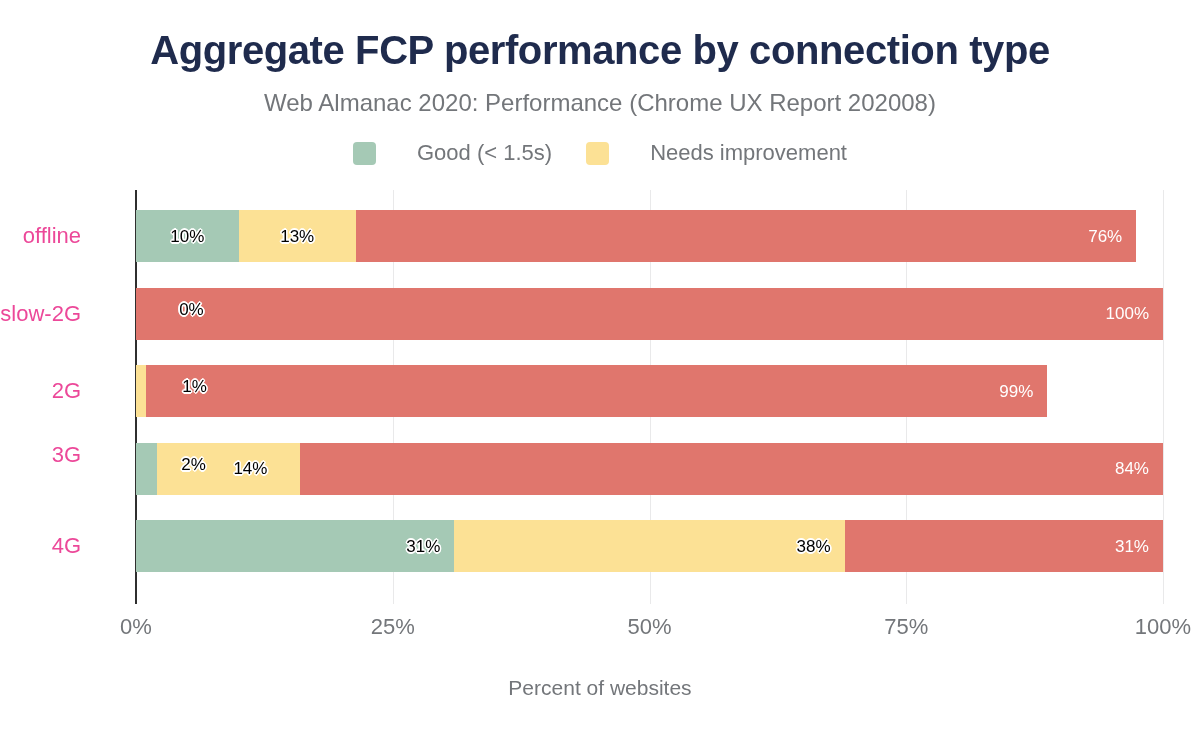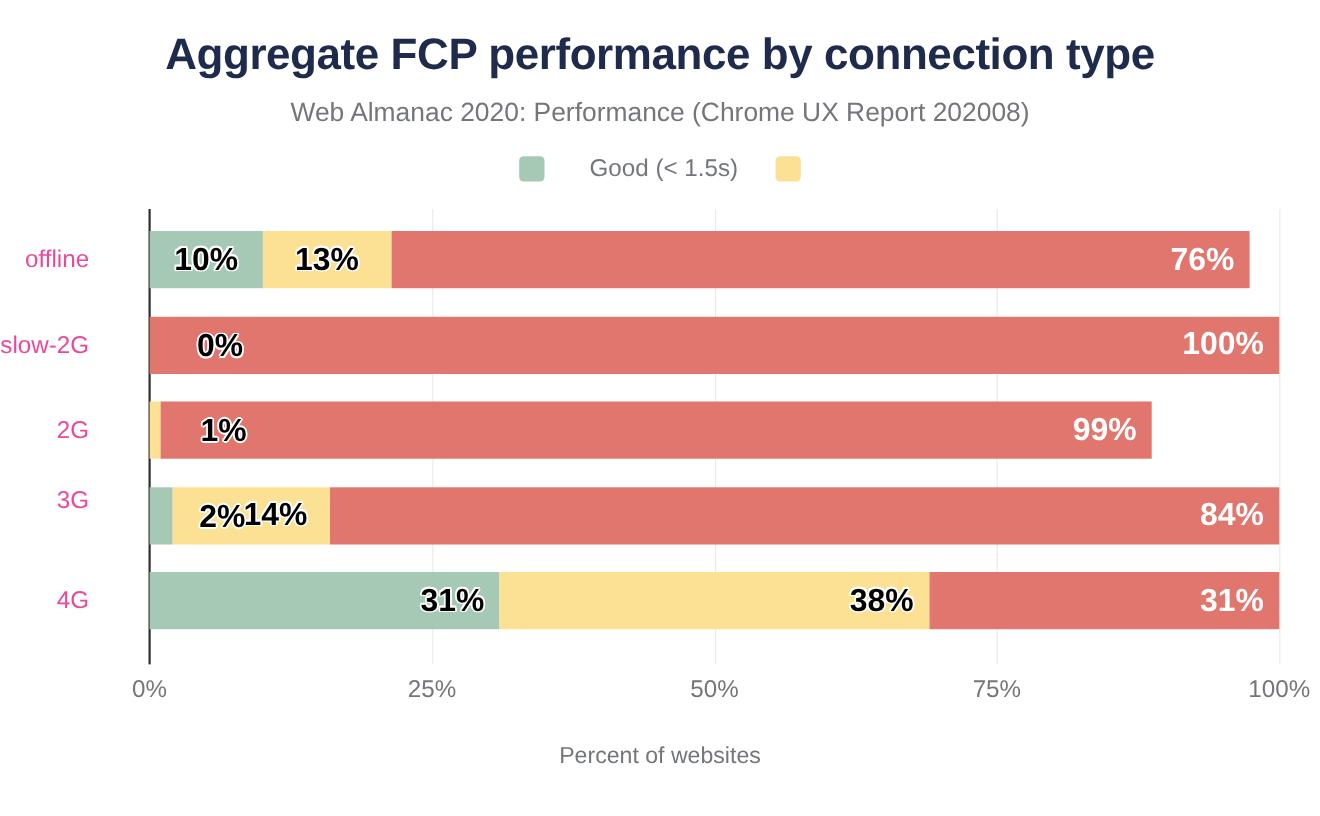--- a/index.html
+++ b/index.html
@@ -102,22 +102,22 @@
   }
   .seg {
     position: relative;
     height: 52px;
     display: flex;
     align-items: center;
     overflow: visible;
   }
   .seg-label {
     position: absolute;
-    font-size: 29px;
-    font-weight: bold;
+    font-size: 17px;
+    font-weight: normal;
     white-space: nowrap;
     line-height: 1;
   }
   .seg-label.dark {
     color: #000000;
     text-shadow:
        1.6px 0 0 #fff, -1.6px 0 0 #fff, 0 1.6px 0 #fff, 0 -1.6px 0 #fff,
        1.2px 1.2px 0 #fff, -1.2px 1.2px 0 #fff, 1.2px -1.2px 0 #fff, -1.2px -1.2px 0 #fff;
   }
   .seg-label.light {
@@ -163,20 +163,21 @@
   <div class="chart-title">Aggregate FCP performance by connection type</div>
   <div class="chart-subtitle">Web Almanac 2020: Performance (Chrome UX Report 202008)</div>
 
   <div class="legend" id="legend">
       <div class="legend-item">
         <span class="legend-swatch" style="background: rgb(165, 201, 181);"></span>
         <span class="legend-label">Good (&lt; 1.5s)</span>
       </div>
       <div class="legend-item">
         <span class="legend-swatch" style="background: rgb(252, 225, 149);"></span>
+        <span class="legend-label">Needs improvement</span>
       </div>
     </div>
 
   <div class="y-axis-line"></div>
 
   <div class="plot" id="plot">
       <div class="gridline" style="left: 0px; background: transparent;"></div>
       <div class="gridline" style="left: 256.75px;"></div>
       <div class="gridline" style="left: 513.5px;"></div>
       <div class="gridline" style="left: 770.25px;"></div>

